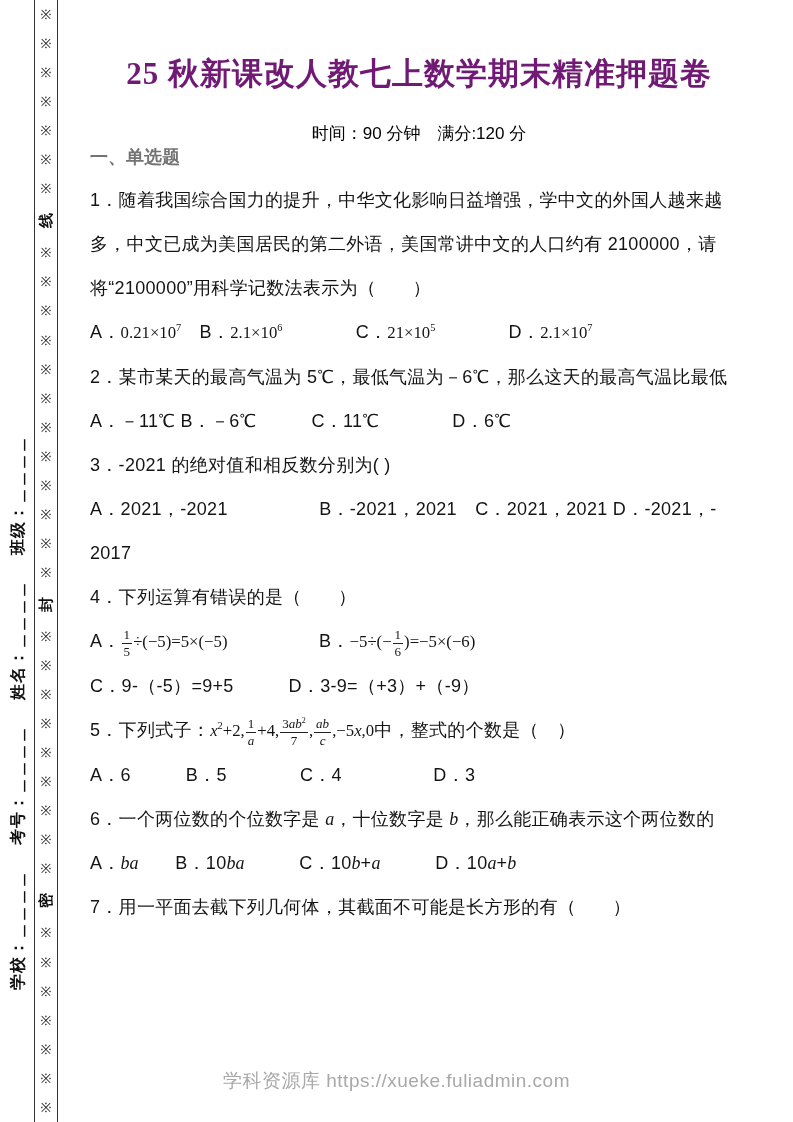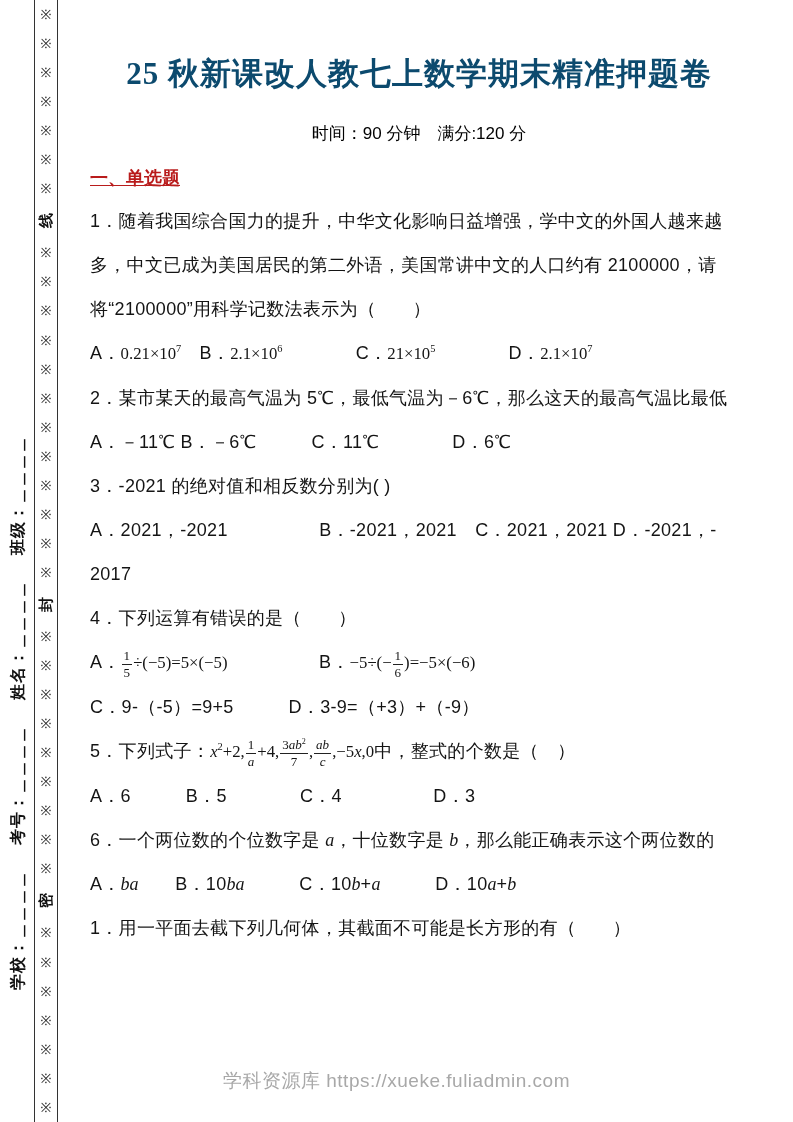--- a/index.html
+++ b/index.html
@@ -22,25 +22,25 @@
     transform:rotate(-90deg);transform-origin:left bottom;
   }
   #side-label-0{top:535px;}
   #side-label-1{top:680px;}
   #side-label-2{top:825px;}
   #side-label-3{top:970px;}
   
   .content{position:absolute;left:90px;top:52px;width:658px;}
   .paper-title{
     text-align:center;font-family:"Liberation Serif","DejaVu Serif",serif;
-    font-weight:bold;font-size:31px;line-height:44px;letter-spacing:1px;color:#0c4a6e;
+    font-weight:bold;font-size:31px;line-height:44px;letter-spacing:1px;color:#701a75;
   }
   .paper-title .emph{font-family:"Liberation Sans","DejaVu Sans",sans-serif;font-weight:900;}
   .exam-meta{text-align:center;font-size:17px;margin-top:26px;color:#000000;}
-  .section-heading{font-size:18px;font-weight:bold;margin-top:21px;color:#b91c1c;text-decoration:underline;}
+  .section-heading{font-size:18px;font-weight:bold;color:#737373;}
   #questions{margin-top:9px;}
   .q-line{
     font-size:18px;line-height:44px;color:#141414;
     white-space:pre-wrap;letter-spacing:0.3px;
   }
   
   .math{font-family:"Liberation Serif","DejaVu Serif",serif;font-size:0.93em;letter-spacing:0;}
   .mvar{font-family:"Liberation Serif","DejaVu Serif",serif;font-style:italic;letter-spacing:0;}
   sup{font-size:0.62em;line-height:0;}
   .frac{
@@ -121,19 +121,19 @@
       <div class="q-line">3．-2021 的绝对值和相反数分别为( )</div>
       <div class="q-line">A．2021，-2021　　　　　B．-2021，2021　C．2021，2021 D．-2021，-</div>
       <div class="q-line">2017</div>
       <div class="q-line">4．下列运算有错误的是（　　）</div>
       <div class="q-line">A．<span class="math"><span class="frac"><span class="num">1</span><span class="den">5</span></span>÷(−5)=5×(−5)</span>　　　　　B．<span class="math">−5÷(−<span class="frac"><span class="num">1</span><span class="den">6</span></span>)=−5×(−6)</span></div>
       <div class="q-line">C．9-（-5）=9+5　　　D．3-9=（+3）+（-9）</div>
       <div class="q-line">5．下列式子：<span class="math"><span class="mvar">x</span><sup>2</sup>+2,<span class="frac"><span class="num">1</span><span class="den"><span class="mvar">a</span></span></span>+4,<span class="frac"><span class="num">3<span class="mvar">ab</span><sup>2</sup></span><span class="den">7</span></span>,<span class="frac"><span class="num"><span class="mvar">ab</span></span><span class="den"><span class="mvar">c</span></span></span>,−5<span class="mvar">x</span>,0</span>中，整式的个数是（　）</div>
       <div class="q-line">A．6　　　B．5　　　　C．4　　　　　D．3</div>
       <div class="q-line">6．一个两位数的个位数字是 <span class="mvar">a</span>，十位数字是 <span class="mvar">b</span>，那么能正确表示这个两位数的</div>
       <div class="q-line">A．<span class="mvar">ba</span>　　B．10<span class="mvar">ba</span>　　　C．10<span class="mvar">b</span>+<span class="mvar">a</span>　　　D．10<span class="mvar">a</span>+<span class="mvar">b</span></div>
-      <div class="q-line">1．用一平面去截下列几何体，其截面不可能是长方形的有（　　）</div>
+      <div class="q-line">7．用一平面去截下列几何体，其截面不可能是长方形的有（　　）</div>
     </div>
 </div>
 
 <div class="footer">
   <span>学科资源库 https://xueke.fuliadmin.com</span>
 </div>
 
 </body></html>

